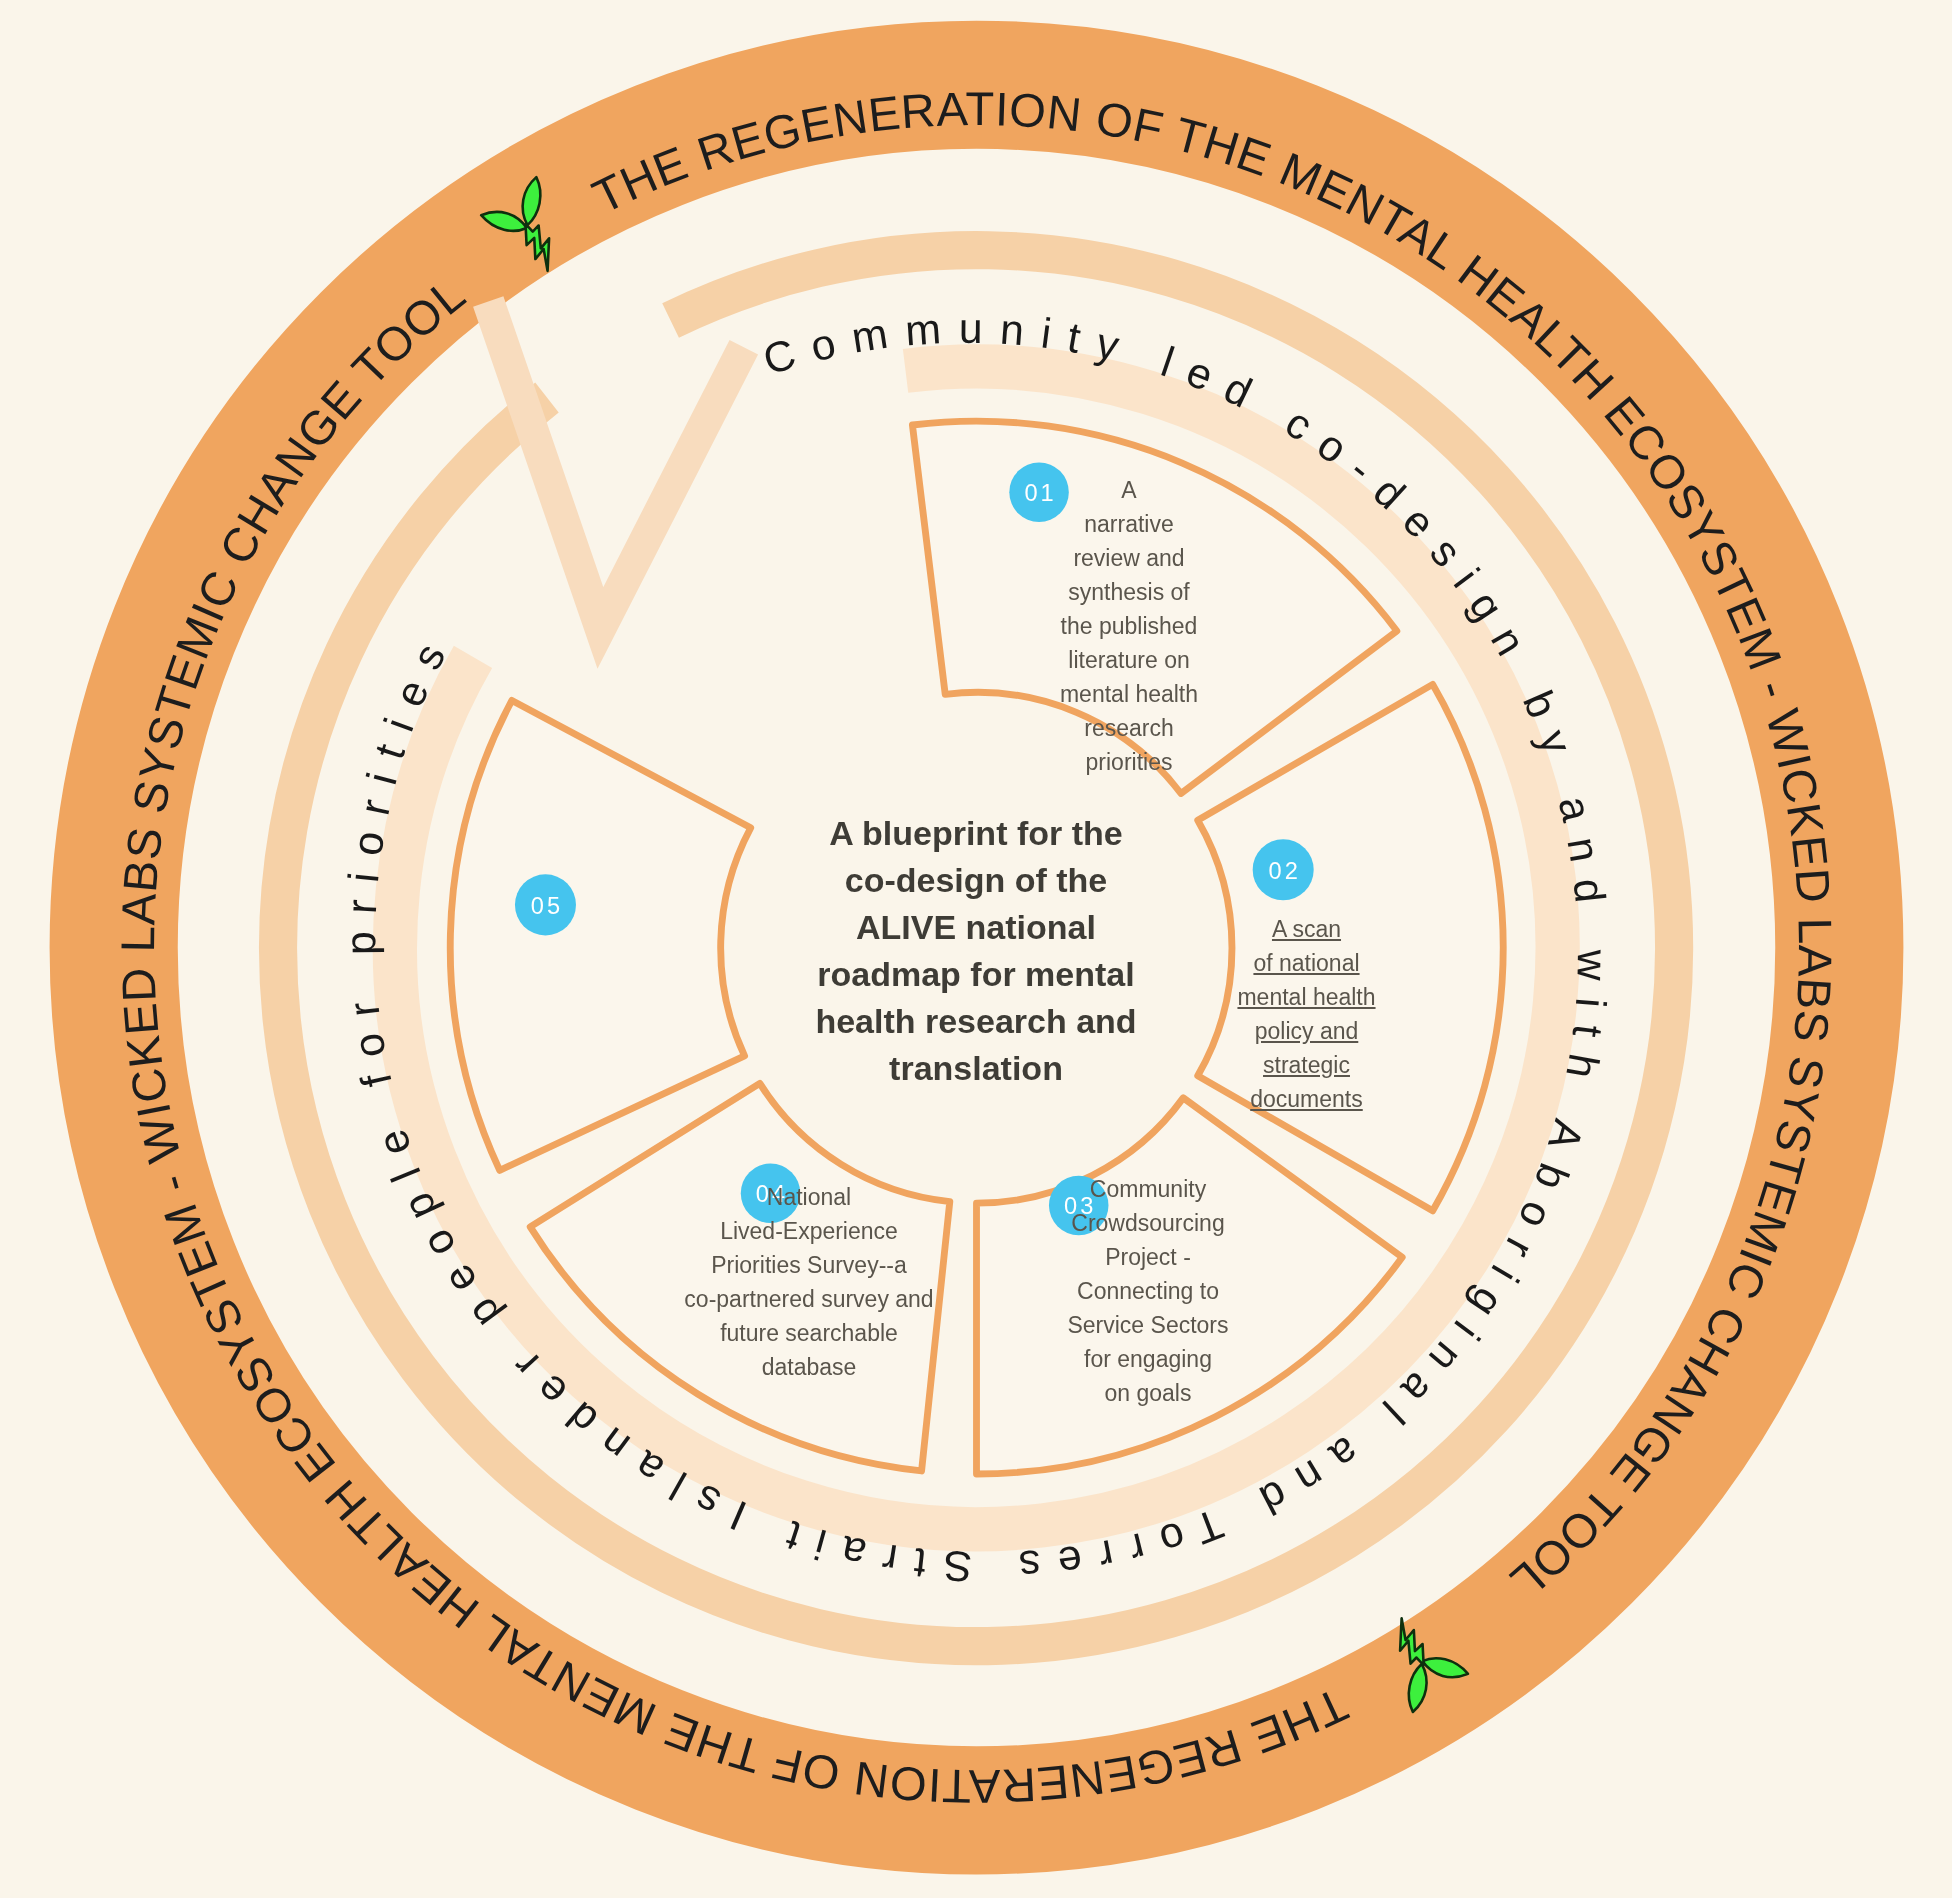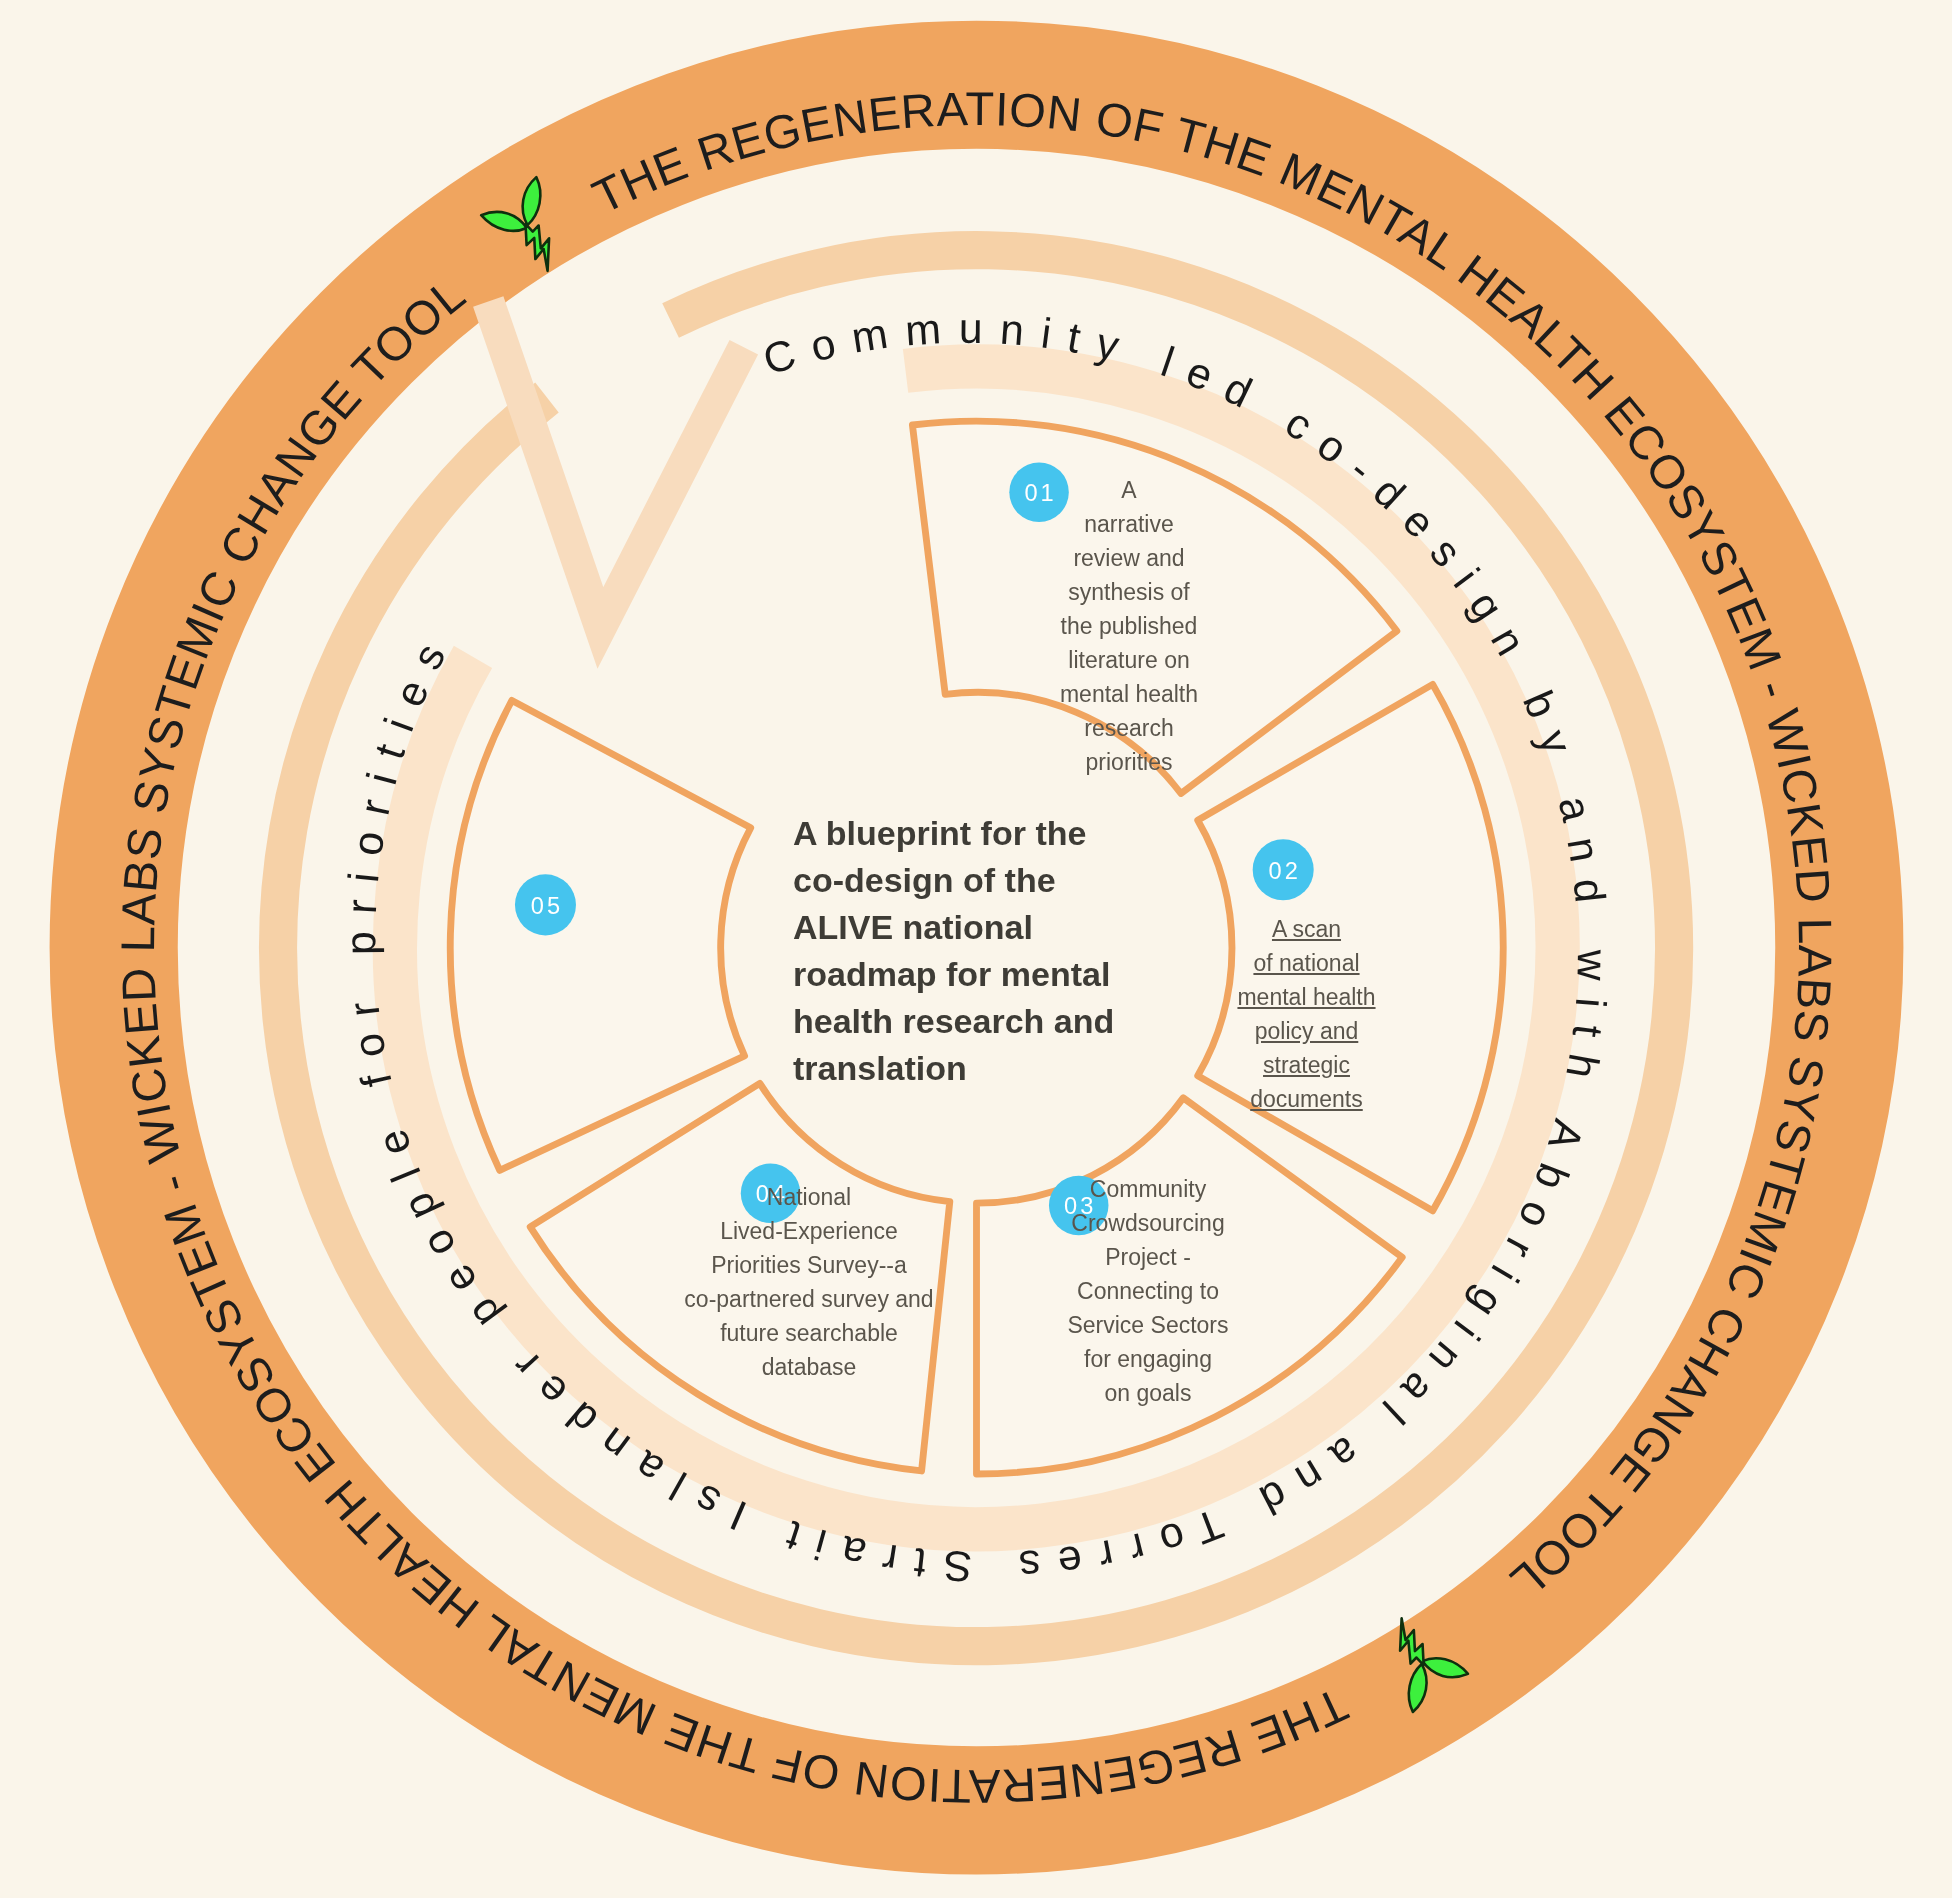--- a/index.html
+++ b/index.html
@@ -44,20 +44,21 @@
     white-space: pre-line;
     text-align: center;
     color: #5a554c;
     font-size: 23px;
     line-height: 34px;
     font-family: "Liberation Sans", sans-serif;
   }
   .center-title {
     position: absolute;
     white-space: pre-line;
+    text-align: center;
     color: #3e3c36;
     font-size: 34px;
     line-height: 47px;
     font-weight: bold;
     font-family: "Liberation Sans", sans-serif;
   }
 </style>
 </head>
 <body>
 

